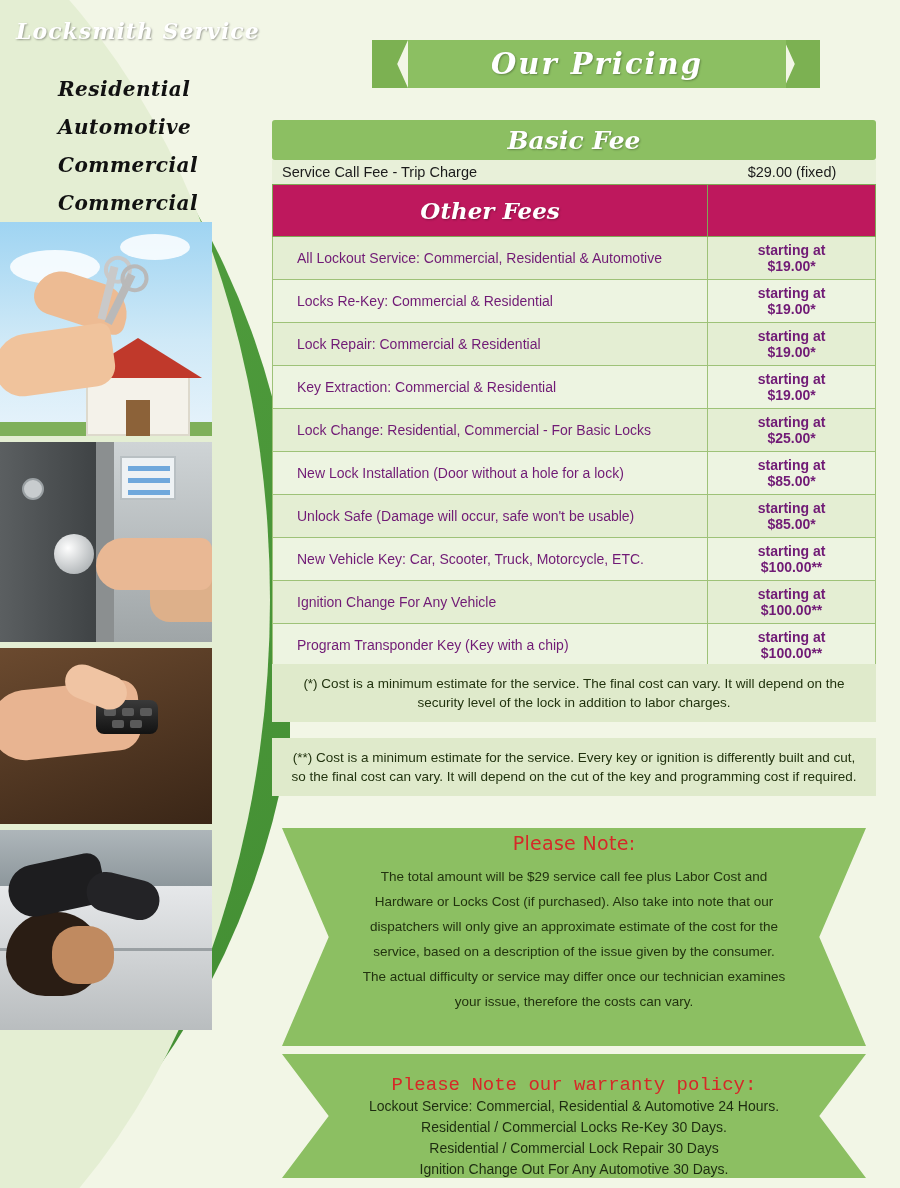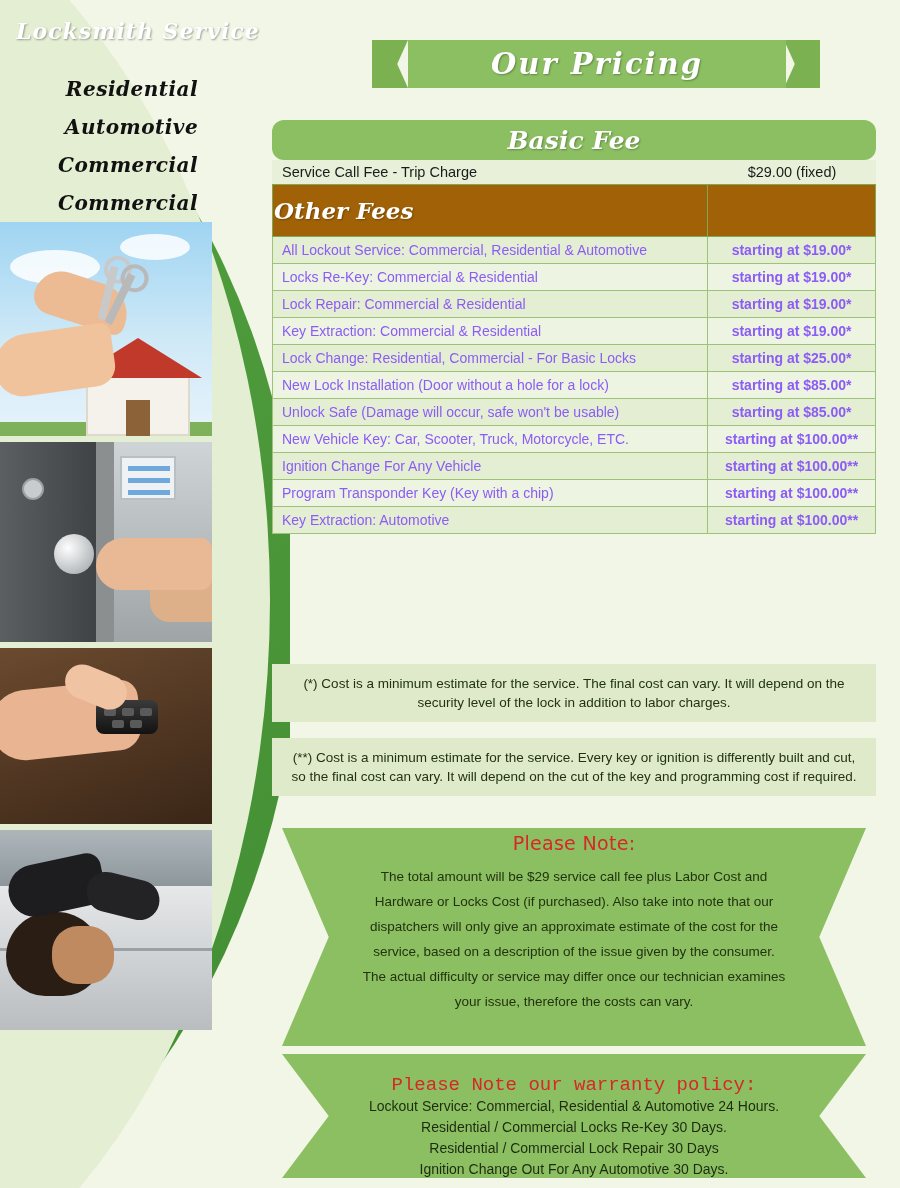--- a/index.html
+++ b/index.html
@@ -54,21 +54,20 @@
     z-index: 6;
   }
   #service-list div {
     font-family: "DejaVu Serif", serif;
     font-weight: bold;
     font-style: italic;
     font-size: 20px;
     color: #111;
     line-height: 38px;
     letter-spacing: .5px;
-    text-align: right;
   }
 
   
   .photo {
     position: absolute;
     left: 0;
     width: 212px;
     overflow: hidden;
   }
   #photo-keys { top: 222px; height: 214px; }
@@ -161,35 +160,35 @@
     font-size:29px; color:#ffffff; letter-spacing:2px;
     text-shadow:1px 1px 2px rgba(0,0,0,.3);
   }
 
   
   #table-wrap { position:absolute; left:4px; top:120px; width:604px; }
   .basic-head {
     height:40px; background:#8cbf62; display:flex; align-items:center; justify-content:center;
     font-family:"DejaVu Serif", serif; font-weight:bold; font-style:italic;
     font-size:25px; color:#fff; text-shadow:1px 1px 2px rgba(0,0,0,.3);
-    border-radius:12px;
+    border-radius:3px;
   }
   table { width:100%; border-collapse:collapse; }
   .basic-row td {
     background:#e8f0d9; font-size:14.5px; color:#1b1b1b; padding:4px 10px; height:24px;
   }
   .basic-row td.right { text-align:center; }
   .other-head td {
-    background:#a16207; border:1px solid #7fa855;
+    background:#be185d; border:1px solid #7fa855;
     font-family:"DejaVu Serif", serif; font-weight:bold; font-style:italic;
-    font-size:23px; color:#fff; height:52px;
+    font-size:23px; color:#fff; text-align:center; height:52px;
     text-shadow:1px 1px 2px rgba(0,0,0,.3);
   }
   .fee-row td {
-    border:1px solid #9ec278; font-size:14px; color:#8b5cf6; padding:5px 9px; height:25px;
+    border:1px solid #9ec278; font-size:14px; color:#701a75; padding:5px 24px; height:25px;
     background:#edf4e1;
   }
   .fee-row td.price { text-align:center; width:168px;font-weight:bold; }
   .fee-row:nth-child(even) td { background:#e4eed3; }
   .col-desc { width:436px; }
 
   
   .note-box {
     background:#dfeacb; border-radius:0; color:#22330f;
     font-size:13.5px; text-align:center; padding:10px 16px; line-height:19px;

